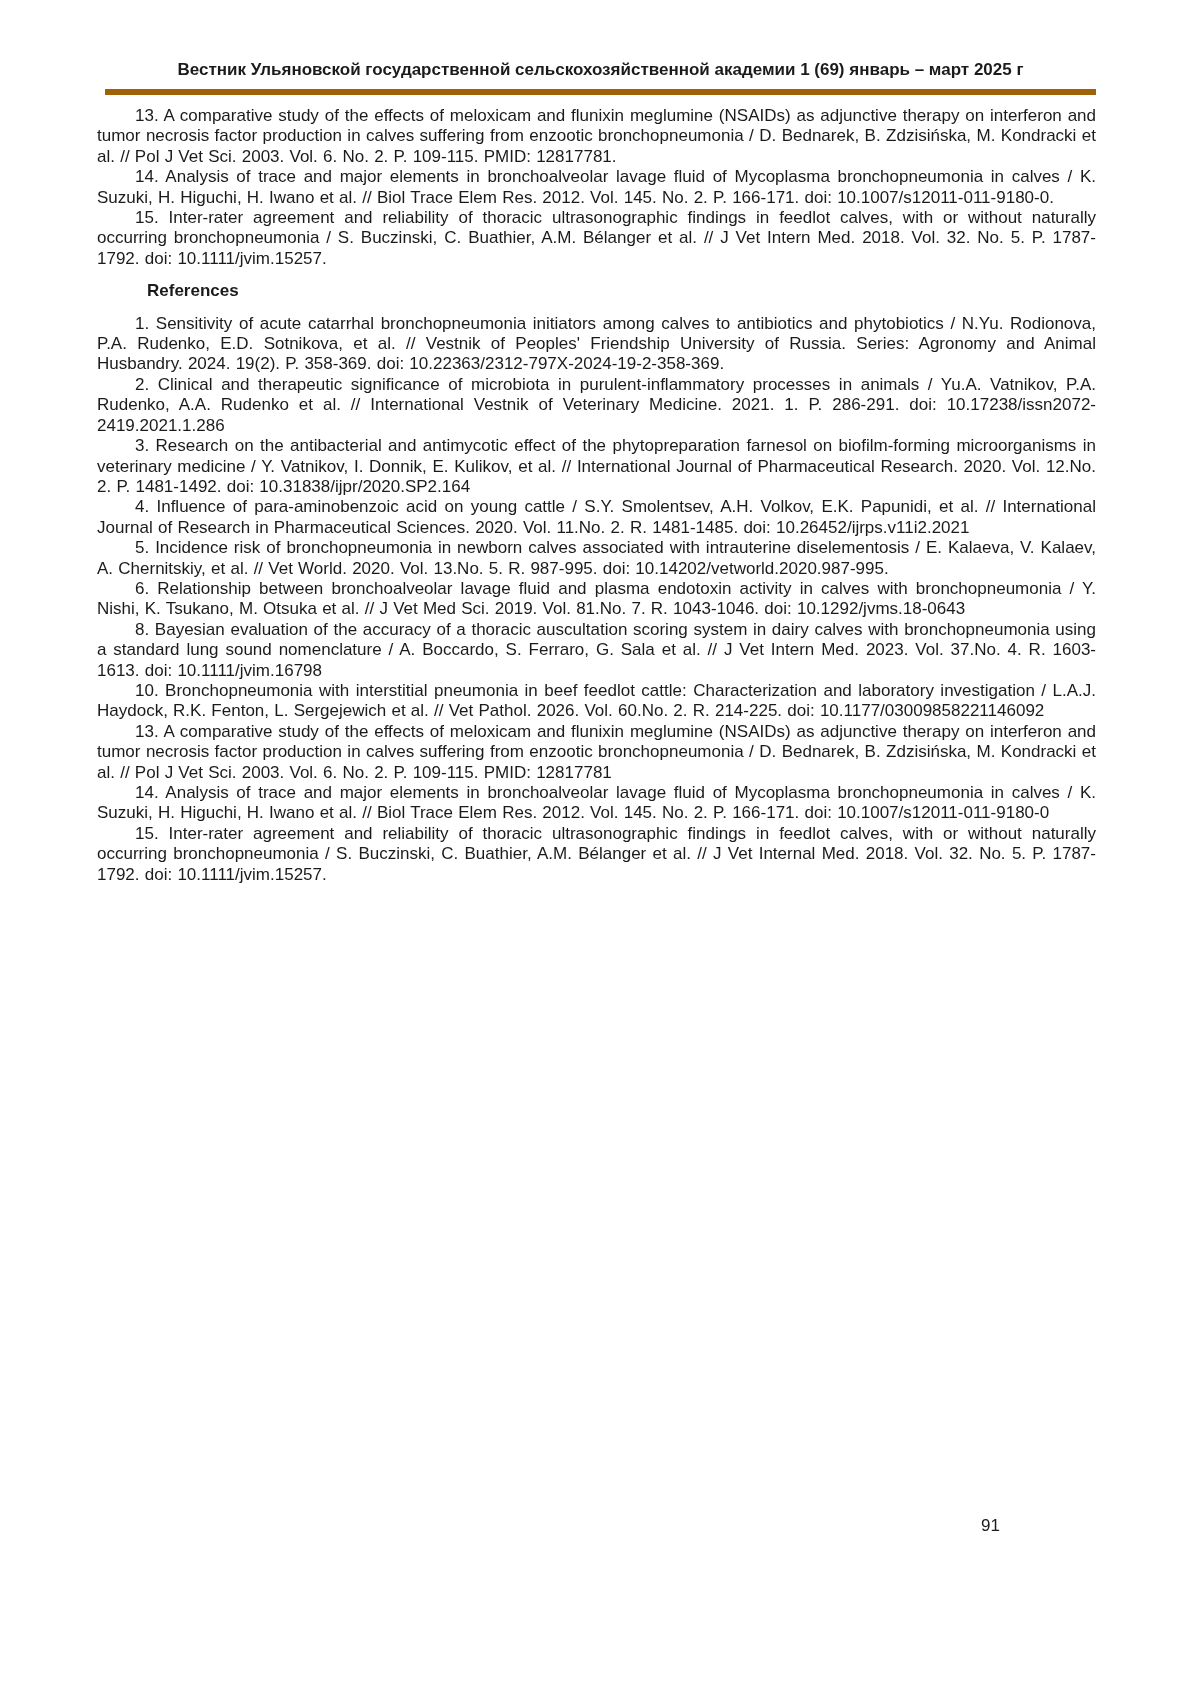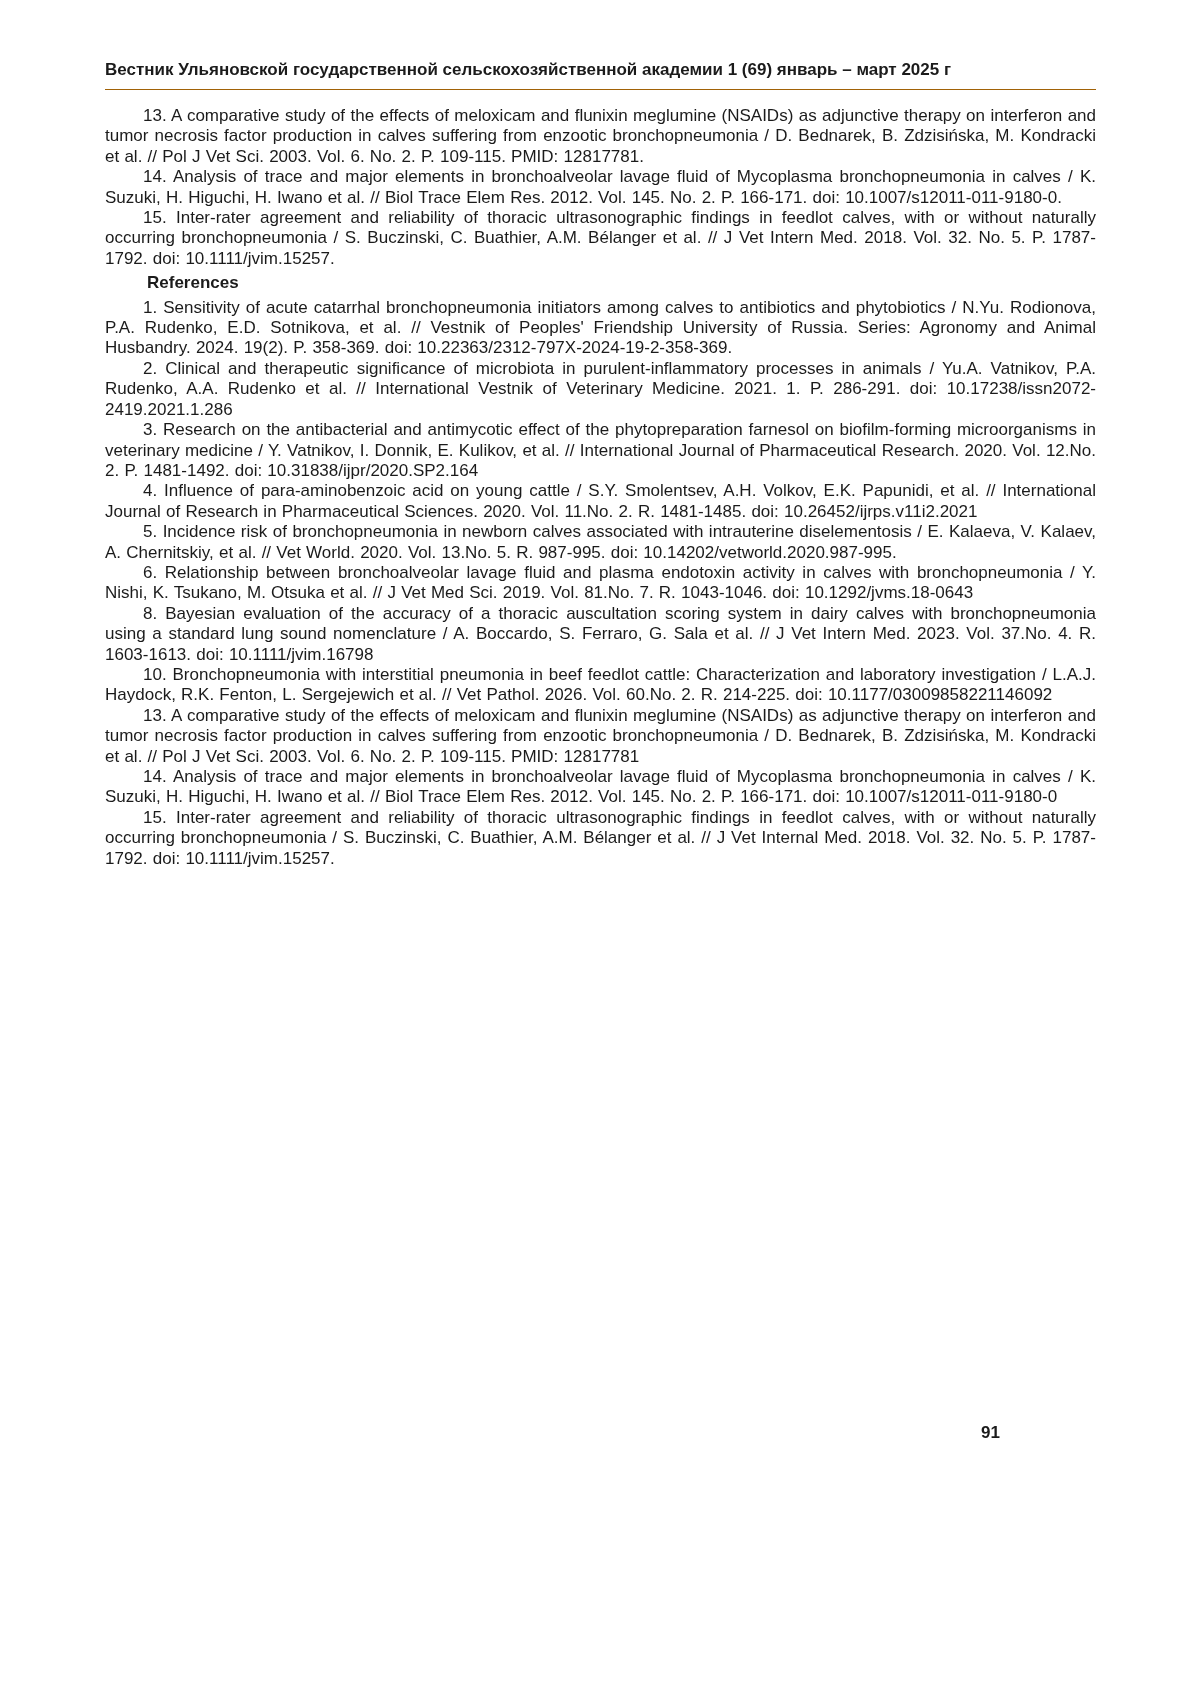--- a/index.html
+++ b/index.html
@@ -15,53 +15,53 @@
     background: #ffffff;
     color: #1b1b1b;
     font-family: "Liberation Sans", sans-serif;
     overflow: hidden;
   }
   .header {
     position: absolute;
     top: 60px;
     left: 105px;
     right: 104px;
-    text-align: left;
+    text-align: center;
     font-weight: bold;
     font-size: 17px;
     line-height: 1.2;
     padding-bottom: 9px;
-    border-bottom: 1px solid #a16207;
+    border-bottom: 6px solid #a16207;
   }
   .body-block {
     position: absolute;
     top: 106px;
-    left: 105px;
+    left: 97px;
     right: 104px;
     font-size: 17px;
     line-height: 20.4px;
     text-align: justify;
   }
   .para {
     margin: 0;
     text-indent: 38px;
     word-spacing: 0.5px;
   }
   .section-heading {
-    margin: 4px;
+    margin: 12px;
     text-indent: 38px;
     font-weight: bold;
     text-align: left;
   }
   .page-number {
     position: absolute;
-    top: 1423px;
+    top: 1516px;
     right: 200px;
     font-size: 17px;
-    font-weight: bold;
+    font-weight: normal;
     margin-left: 36px;
   }
 </style>
 </head>
 <body>
 
 <div class="page">
 
   <div class="header">
     <span>Вестник Ульяновской государственной сельскохозяйственной академии 1 (69) январь – март 2025 г</span>

